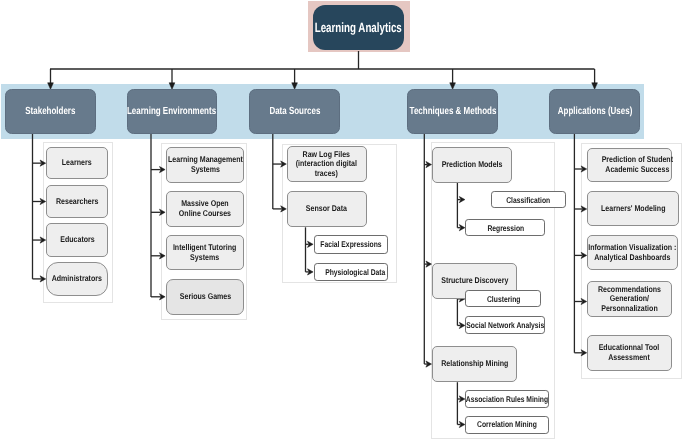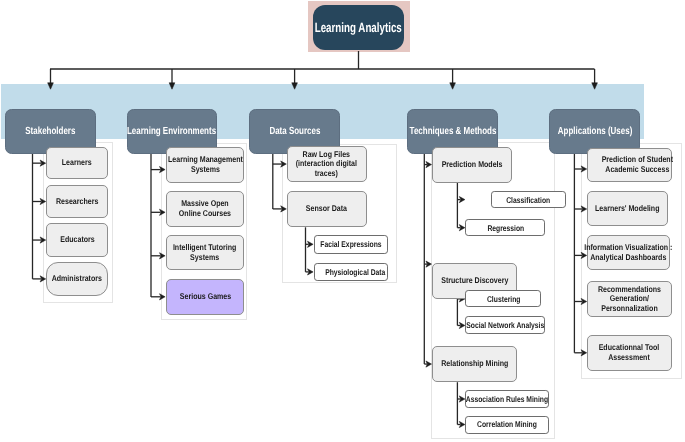--- a/index.html
+++ b/index.html
@@ -10,21 +10,21 @@
   #stage *{box-sizing:border-box;}
   #stage{position:relative;width:685px;height:442px;background:#fff;}
   svg#wires{position:absolute;left:0;top:0;width:685px;height:442px;z-index:2;pointer-events:none;}
   .band{position:absolute;background:#c1dcea;z-index:0;}
   .root-frame{position:absolute;background:#e5c7c2;z-index:0;}
   .root-box{position:absolute;background:#27465c;border-radius:12px;
             display:flex;align-items:center;justify-content:center;z-index:3;}
   .root-box .t{color:#ffffff;font-weight:bold;font-size:13.3px;
                transform:scaleX(.735);white-space:nowrap;letter-spacing:0px;}
   .cat-box{position:absolute;background:#677a8c;border:0.6px solid #5d6e80;border-radius:6.5px;
-           display:flex;align-items:center;justify-content:center;z-index:3;margin-top:20px;}
+           display:flex;align-items:center;justify-content:center;z-index:3;}
   .cat-box .t{color:#ffffff;font-weight:bold;font-size:10.3px;text-align:center;
               line-height:1.1;transform:scaleX(.775);white-space:nowrap;}
   .panel{position:absolute;background:transparent;border:1px solid #e4e4e4;z-index:0;}
   .leaf{position:absolute;background:#eeeeee;border:1px solid #8e8e8e;border-radius:5px;
         display:flex;align-items:center;justify-content:center;z-index:3;}
   .leaf .t{color:#1a1a1a;font-weight:bold;font-size:8.4px;text-align:center;
            line-height:1.14;transform:scaleX(.843);white-space:nowrap;}
   .leaf3{position:absolute;background:#ffffff;border:1px solid #6d6d6d;border-radius:3.2px;
          display:flex;align-items:center;justify-content:center;z-index:3;}
   .leaf3 .t{color:#1a1a1a;font-weight:bold;font-size:8.4px;text-align:center;
@@ -141,21 +141,21 @@
       <div class="panel" style="left:160.8px;top:142.9px;width:86.2px;height:177.1px;border-color:#e4e4e4;"></div>
       <div class="leaf" style="left:165.6px;top:147.2px;width:78.8px;height:35.6px;background:#eeeeee;align-items:center;">
         <span class="t">Learning Management<br>Systems</span>
       </div>
       <div class="leaf" style="left:165.6px;top:191.3px;width:78.8px;height:35.4px;background:#eeeeee;">
         <span class="t">Massive Open<br>Online Courses</span>
       </div>
       <div class="leaf" style="left:165.6px;top:235px;width:78.8px;height:35.2px;background:#eeeeee;">
         <span class="t">Intelligent Tutoring<br>Systems</span>
       </div>
-      <div class="leaf" style="left:165.6px;top:279.4px;width:78.8px;height:35.3px;background:#c4b5fd;">
+      <div class="leaf" style="left:165.6px;top:279.4px;width:78.8px;height:35.3px;background:#e5e5e5;border-radius:7px;">
         <span class="t">Serious Games</span>
       </div>
       <div class="cat-box" style="left:249.2px;top:88.9px;width:90.8px;height:44.9px;background:#677a8c;">
         <span class="t">Data Sources</span>
       </div>
       <div class="panel" style="left:281.6px;top:143.7px;width:115.4px;height:139.8px;border-color:#e4e4e4;"></div>
       <div class="leaf" style="left:286.8px;top:146px;width:79.9px;height:36.1px;background:#eeeeee;">
         <span class="t">Raw Log Files<br>(interaction digital<br>traces)</span>
       </div>
       <div class="leaf" style="left:286.8px;top:190.5px;width:79.9px;height:36.8px;background:#eeeeee;">
@@ -198,24 +198,24 @@
       <div class="leaf3" style="left:465.4px;top:415.5px;width:84px;height:18px;background:#ffffff;">
         <span class="t">Correlation Mining</span>
       </div>
       <div class="cat-box" style="left:549.2px;top:88.9px;width:90.8px;height:44.9px;background:#677a8c;">
         <span class="t">Applications (Uses)</span>
       </div>
       <div class="panel" style="left:580.9px;top:143.1px;width:101.3px;height:236.1px;border-color:#e4e4e4;"></div>
       <div class="leaf" style="left:587.2px;top:147.6px;width:84.4px;height:34.6px;background:#eeeeee;padding-left:16px;">
         <span class="t">Prediction of Student<br>Academic Success</span>
       </div>
-      <div class="leaf" style="left:587.2px;top:191px;width:81px;height:34.8px;background:#eeeeee;">
+      <div class="leaf" style="left:587.2px;top:191px;width:92px;height:34.8px;background:#eeeeee;">
         <span class="t">Learners' Modeling</span>
       </div>
-      <div class="leaf" style="left:587.2px;top:235px;width:83px;height:35px;background:#eeeeee;">
+      <div class="leaf" style="left:587.2px;top:235px;width:91px;height:35px;background:#eeeeee;">
         <span class="t">Information Visualization :<br>Analytical Dashboards</span>
       </div>
       <div class="leaf" style="left:587.2px;top:281px;width:84.4px;height:36px;background:#eeeeee;">
         <span class="t">Recommendations<br>Generation/<br>Personnalization</span>
       </div>
       <div class="leaf" style="left:587.2px;top:334.8px;width:84.4px;height:36px;background:#eeeeee;">
         <span class="t">Educationnal Tool<br>Assessment</span>
       </div>
     </div>
 </div>

